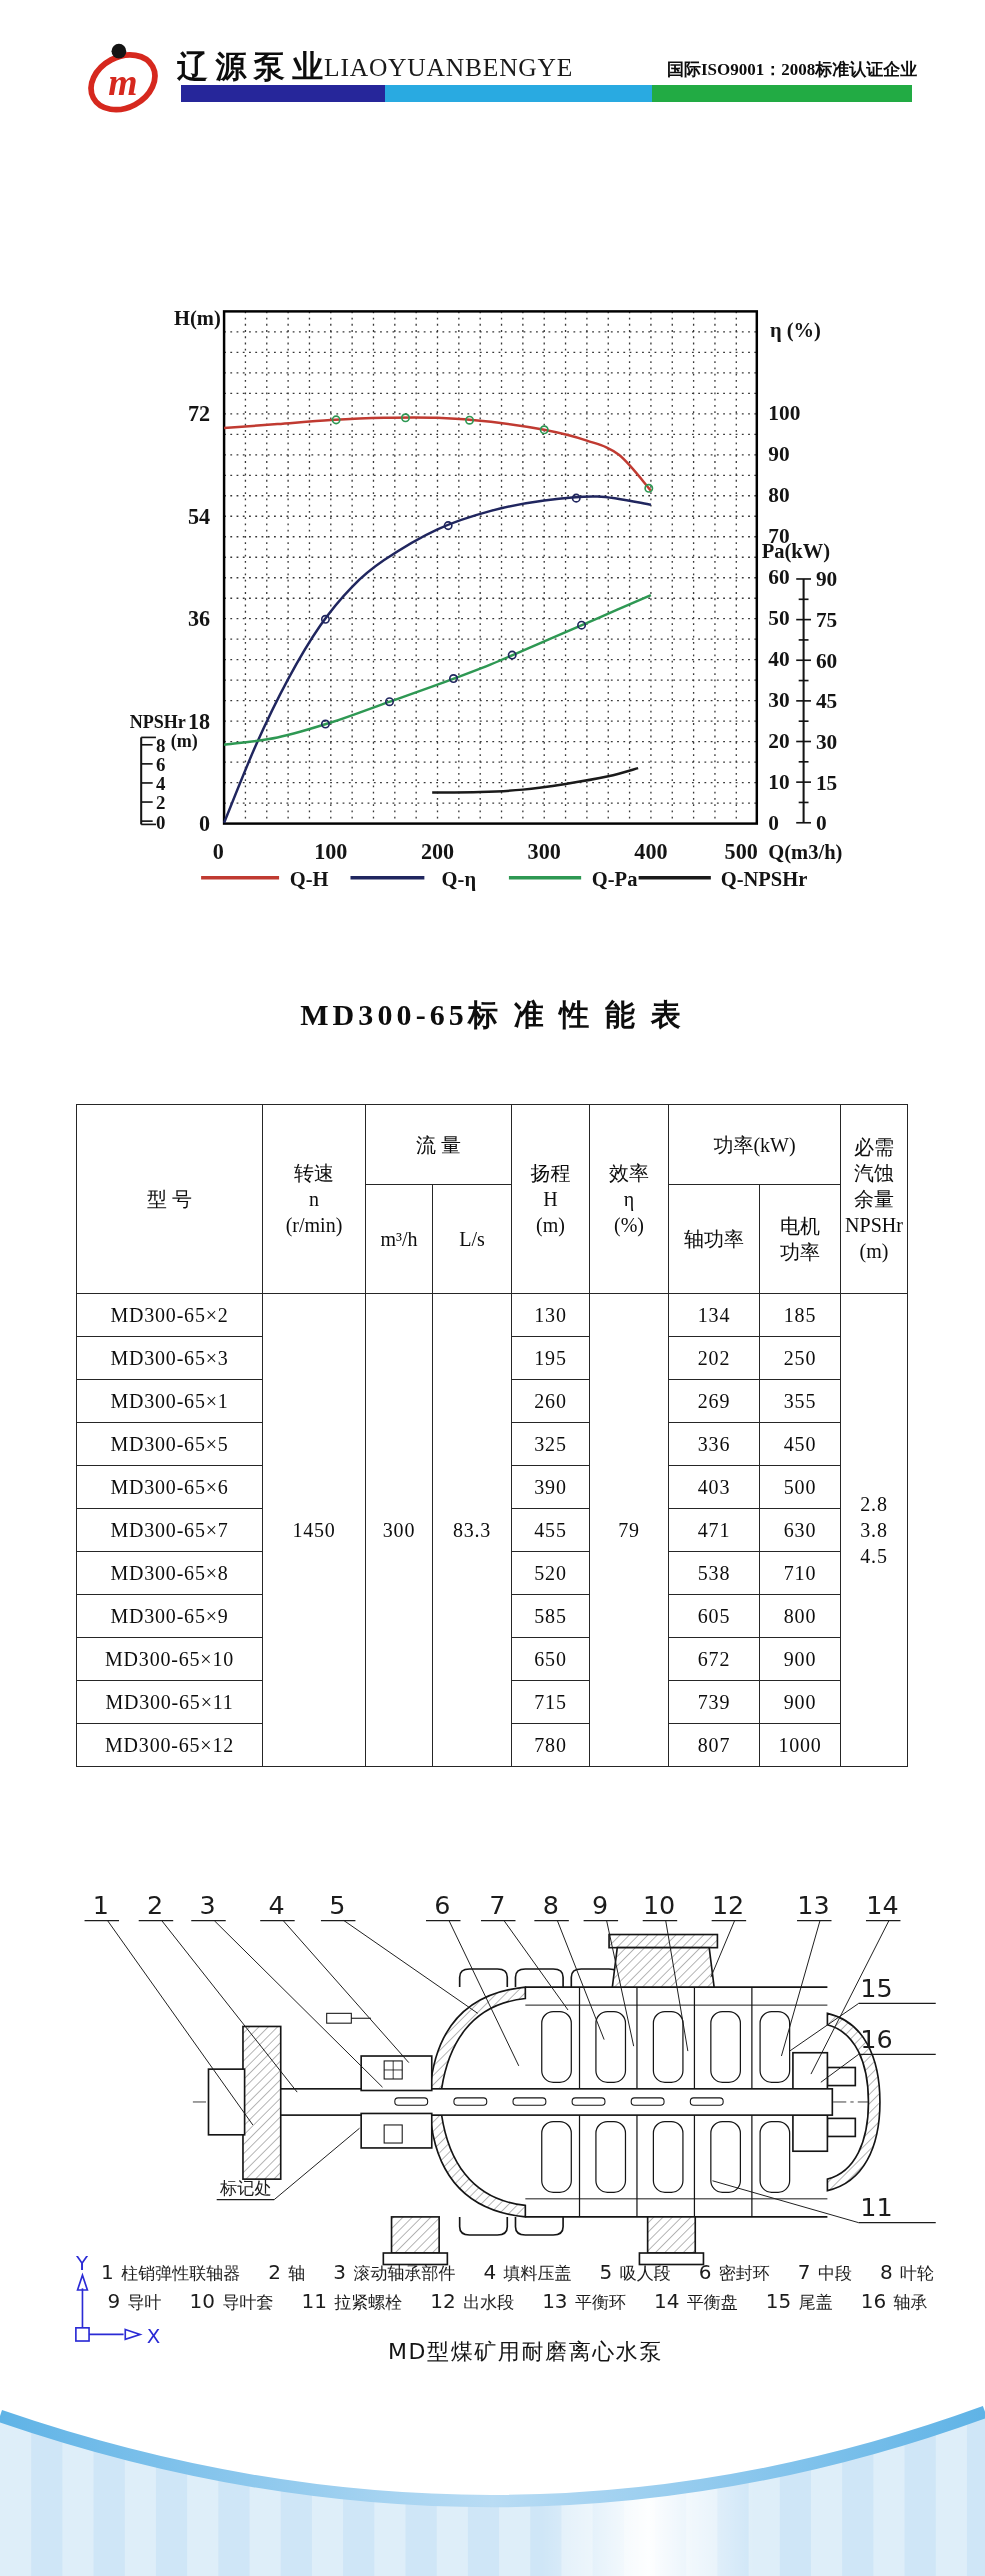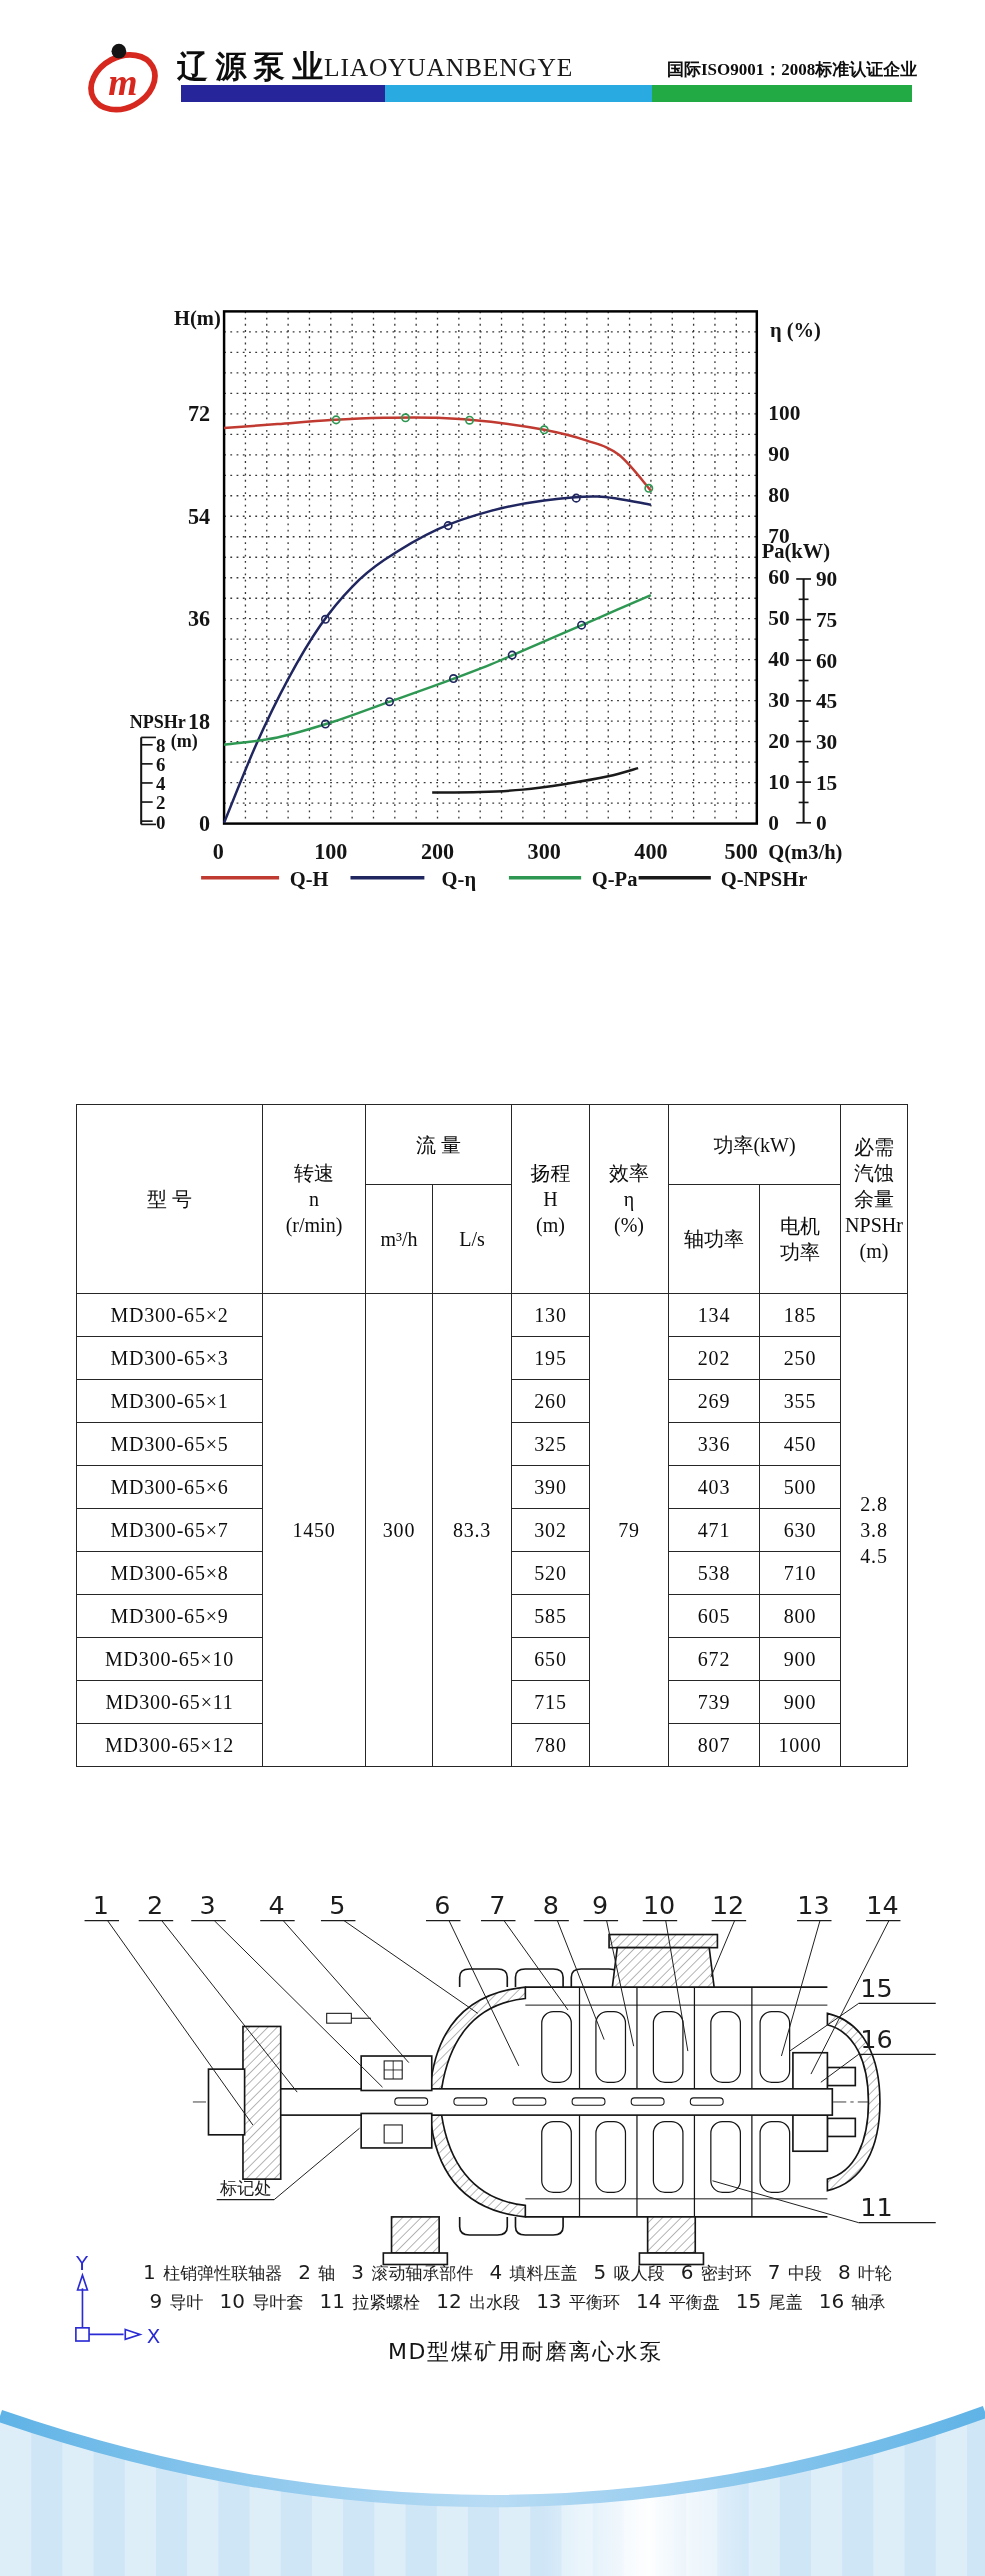--- a/index.html
+++ b/index.html
@@ -17,21 +17,21 @@
   
   #perf-table{position:absolute;left:76px;top:1104px;border-collapse:collapse;table-layout:fixed;
               width:832px;font-family:"Liberation Serif","DejaVu Serif",serif;}
   #perf-table td{border:1.6px solid #262626;text-align:center;vertical-align:middle;
                  font-size:19px;color:#0d0d0d;padding:0;line-height:1.3;}
   #perf-table .hd{font-size:20px;}
   #perf-table .num{font-size:20px;letter-spacing:0.8px;}
   
   .parts-line{left:25px;width:985px;text-align:center;font-family:"DejaVu Sans","Liberation Sans",sans-serif;
               font-size:17px;color:#1c1c1c;white-space:nowrap;}
-  .parts-line span.item{margin:0 8px;}
+  .parts-line span.item{margin:0 14px;}
   .parts-line span.pno{margin-right:7.4px;font-size:20px;}
   #pump-caption{left:33px;top:2337px;width:985px;text-align:center;
                 font-family:"DejaVu Sans","Liberation Sans",sans-serif;font-size:22px;
                 letter-spacing:1.6px;color:#141414;}
   svg text{font-family:"Liberation Serif","DejaVu Serif",serif;}
   svg text.cad{font-family:"DejaVu Sans","Liberation Sans",sans-serif;}
 </style>
 </head>
 <body>
 
@@ -190,20 +190,21 @@
       <line x1="245" y1="1069" x2="340" y2="1069" stroke="#c03a31" stroke-width="4"></line>
       <text x="353" y="1079" font-size="25" font-weight="bold" fill="#141414" text-anchor="start">Q-H</text>
       <line x1="427" y1="1069" x2="517" y2="1069" stroke="#20265f" stroke-width="4"></line>
       <text x="538" y="1079" font-size="25" font-weight="bold" fill="#141414" text-anchor="start">Q-η</text>
       <line x1="620" y1="1069" x2="708" y2="1069" stroke="#2e9853" stroke-width="4"></line>
       <text x="721" y="1079" font-size="25" font-weight="bold" fill="#141414" text-anchor="start">Q-Pa</text>
       <line x1="778" y1="1069" x2="866" y2="1069" stroke="#1a1a1a" stroke-width="4"></line>
       <text x="878" y="1079" font-size="25" font-weight="bold" fill="#141414" text-anchor="start">Q-NPSHr</text>
     </svg>
 
+  <div class="abs sec-title" style="top:995px;font-size:30px;">MD300-65标 准 性 能 表</div>
 
   <table id="perf-table">
     <colgroup>
       <col style="width:186px">
         <col style="width:103px">
         <col style="width:67px">
         <col style="width:79px">
       <col style="width:78px">
         <col style="width:79px">
         <col style="width:91px">
@@ -283,21 +284,21 @@
           <td class="num">450</td>
         </tr>
         <tr style="height: 43px;">
           <td class="num">MD300-65×6</td>
           <td class="num">390</td>
           <td class="num">403</td>
           <td class="num">500</td>
         </tr>
         <tr style="height: 43px;">
           <td class="num">MD300-65×7</td>
-          <td class="num">302</td>
+          <td class="num">455</td>
           <td class="num">471</td>
           <td class="num">630</td>
         </tr>
         <tr style="height: 43px; padding-left: 32px;">
           <td class="num">MD300-65×8</td>
           <td class="num">520</td>
           <td class="num">538</td>
           <td class="num">710</td>
         </tr>
         <tr style="height: 43px;">

